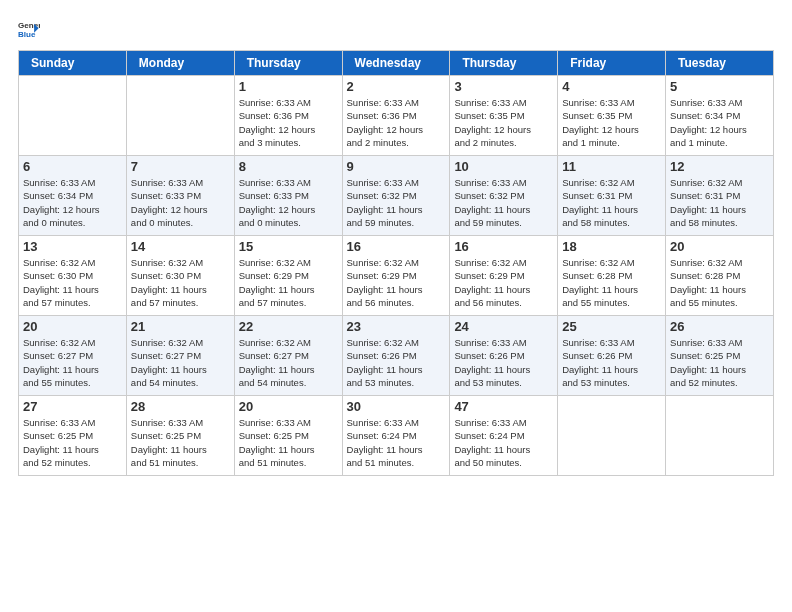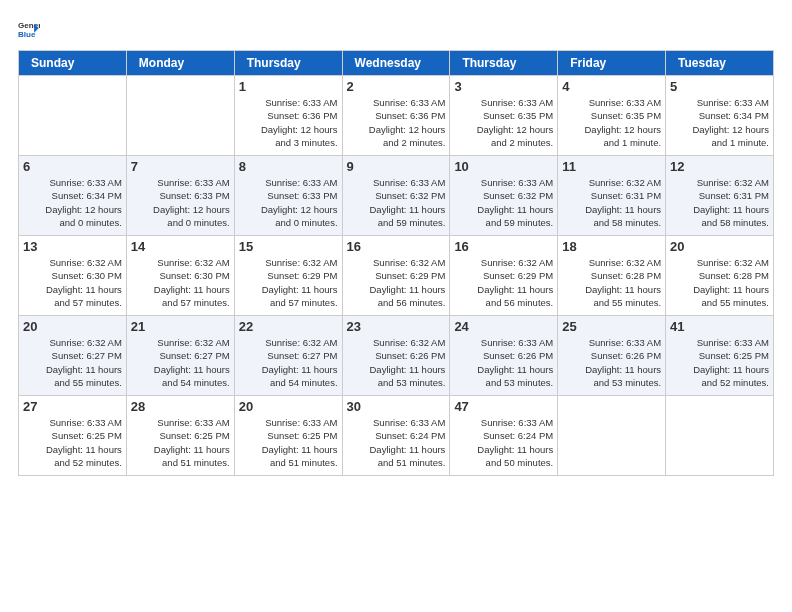--- a/index.html
+++ b/index.html
@@ -80,21 +80,20 @@
     .day-num {
       font-size: 13px;
       font-weight: bold;
       display: block;
       margin-bottom: 2px;
     }
     .day-info {
       font-size: 9.5px;
       line-height: 1.4;
       color: #333;
-      text-align: right;
     }
   </style>
 </head>
 <body>
 
 <div class="container">
   <div class="header">
     <div class="logo">
       <svg class="logo-icon" viewBox="0 0 30 30" xmlns="http://www.w3.org/2000/svg">
         <text x="0" y="14" font-size="11" font-weight="bold" fill="#333">General</text>
@@ -299,21 +298,21 @@
 and 53 minutes.</div>
           </td>
           <td>
             <span class="day-num">25</span>
             <div class="day-info" style="white-space: pre-line;">Sunrise: 6:33 AM
 Sunset: 6:26 PM
 Daylight: 11 hours
 and 53 minutes.</div>
           </td>
           <td>
-            <span class="day-num">41</span>
+            <span class="day-num">26</span>
             <div class="day-info" style="white-space: pre-line;">Sunrise: 6:33 AM
 Sunset: 6:25 PM
 Daylight: 11 hours
 and 52 minutes.</div>
           </td>
         </tr>
         <tr>
           <td>
             <span class="day-num">27</span>
             <div class="day-info" style="white-space: pre-line;">Sunrise: 6:33 AM

